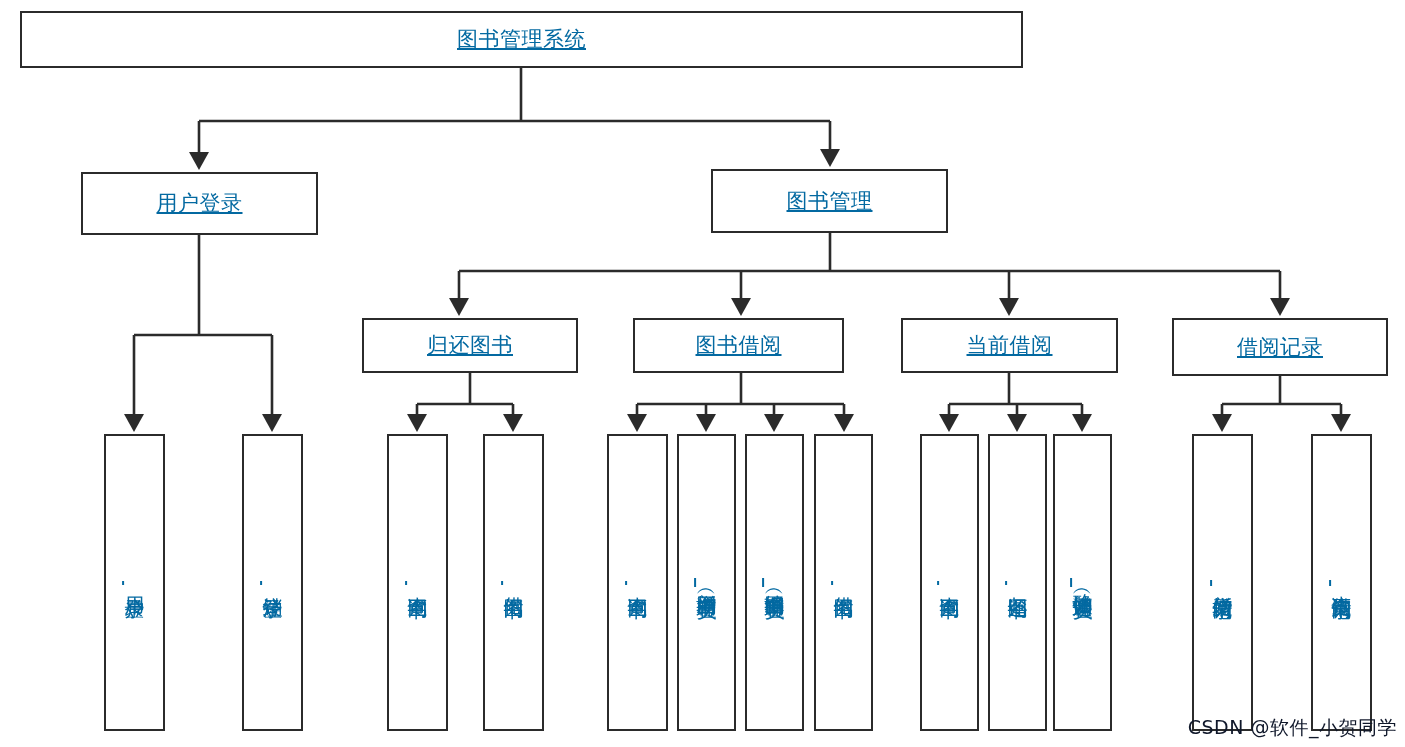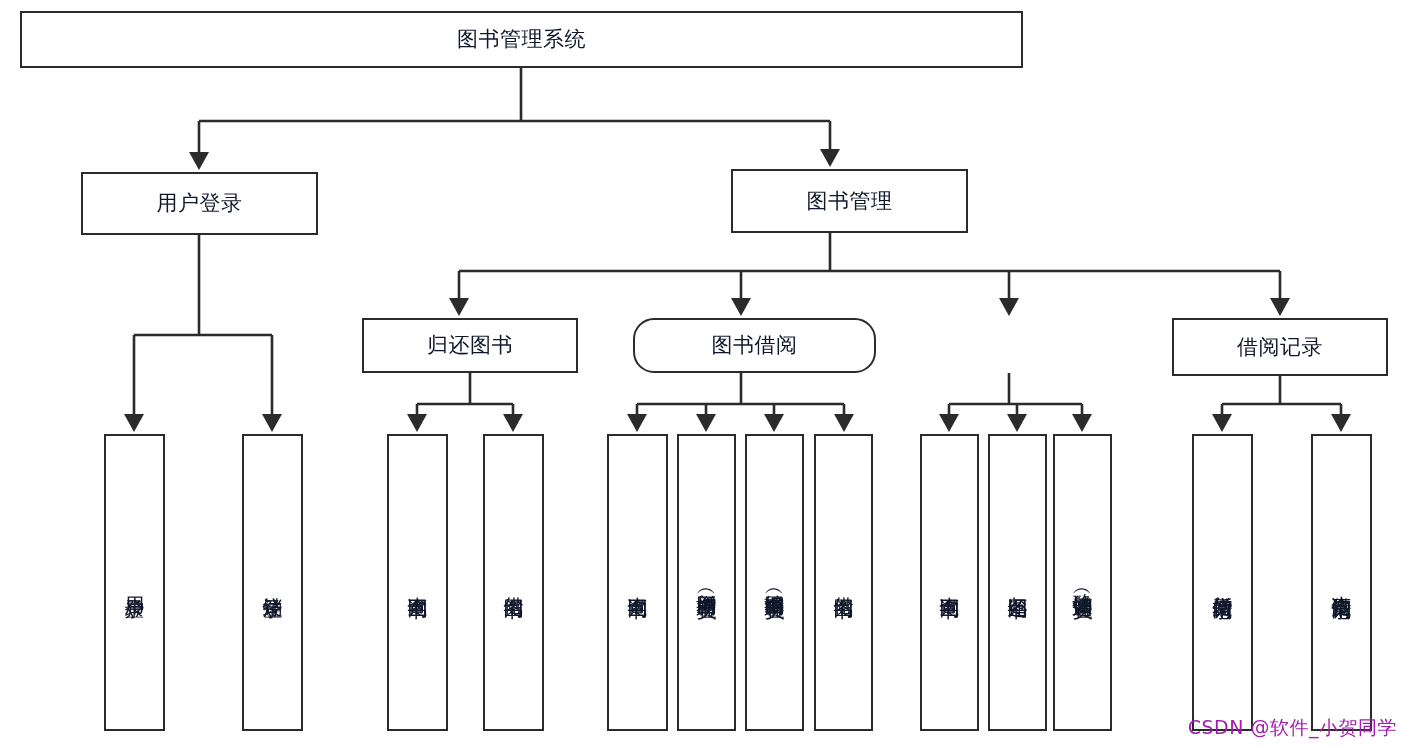--- a/index.html
+++ b/index.html
@@ -33,43 +33,44 @@
     background: #ffffff;
     border: 2.5px solid #2b2b2b;
     display: flex;
     align-items: center;
     justify-content: center;
     text-align: center;
   }
   .node .label {
     font-size: 21px;
     line-height: 1.18;
-    color: #0f172a;
+    color: #0369a1;
     letter-spacing: 0.5px;
     white-space: nowrap;
+    text-decoration: underline;
   }
   .node.vertical {
     align-items: center;
     justify-content: center;
   }
   .node.vertical .label {
     writing-mode: vertical-rl;
     text-orientation: upright;
     font-size: 20px;
     line-height: 1.16;
     letter-spacing: 1px;
     white-space: nowrap;
     max-height: 272px;
   }
   #watermark {
     position: absolute;
     right: 8px;
     bottom: 6px;
     font-size: 19px;
-    color: #a21caf;
+    color: #0f172a;
     letter-spacing: 0.5px;
     white-space: nowrap;
     user-select: none;
   }
 </style>
 </head>
 <body>
 
 <div id="canvas">
 
@@ -123,29 +124,32 @@
     </g>
   </svg>
 
   <div class="node" style="left:20px; top:11px; width:1003px; height:57px;">
     <span class="label">图书管理系统</span>
   </div>
 
   <div class="node" style="left:81px; top:172px; width:237px; height:63px;">
     <span class="label">用户登录</span>
   </div>
-  <div class="node" style="left:711px; top:169px; width:237px; height:64px;margin-left:20px;">
+  <div class="node" style="left:711px; top:169px; width:237px; height:64px;">
     <span class="label">图书管理</span>
   </div>
 
   <div class="node" style="left:362px; top:318px; width:216px; height:55px;">
     <span class="label">归还图书</span>
   </div>
-  <div class="node" style="left:633px; top:318px; width:243px; height:55px;border-radius:21px;">
+  <div class="node" style="left:633px; top:318px; width:211px; height:55px;">
     <span class="label">图书借阅</span>
+  </div>
+  <div class="node" style="left:901px; top:318px; width:217px; height:55px;">
+    <span class="label">当前借阅</span>
   </div>
   <div class="node" style="left:1172px; top:318px; width:216px; height:58px;">
     <span class="label">借阅记录</span>
   </div>
 
   <div class="node vertical" style="left:104px; top:434px; width:61px; height:297px;">
     <span class="label">用户登录</span>
   </div>
   <div class="node vertical" style="left:242px; top:434px; width:61px; height:297px;">
     <span class="label">注销登录</span>

